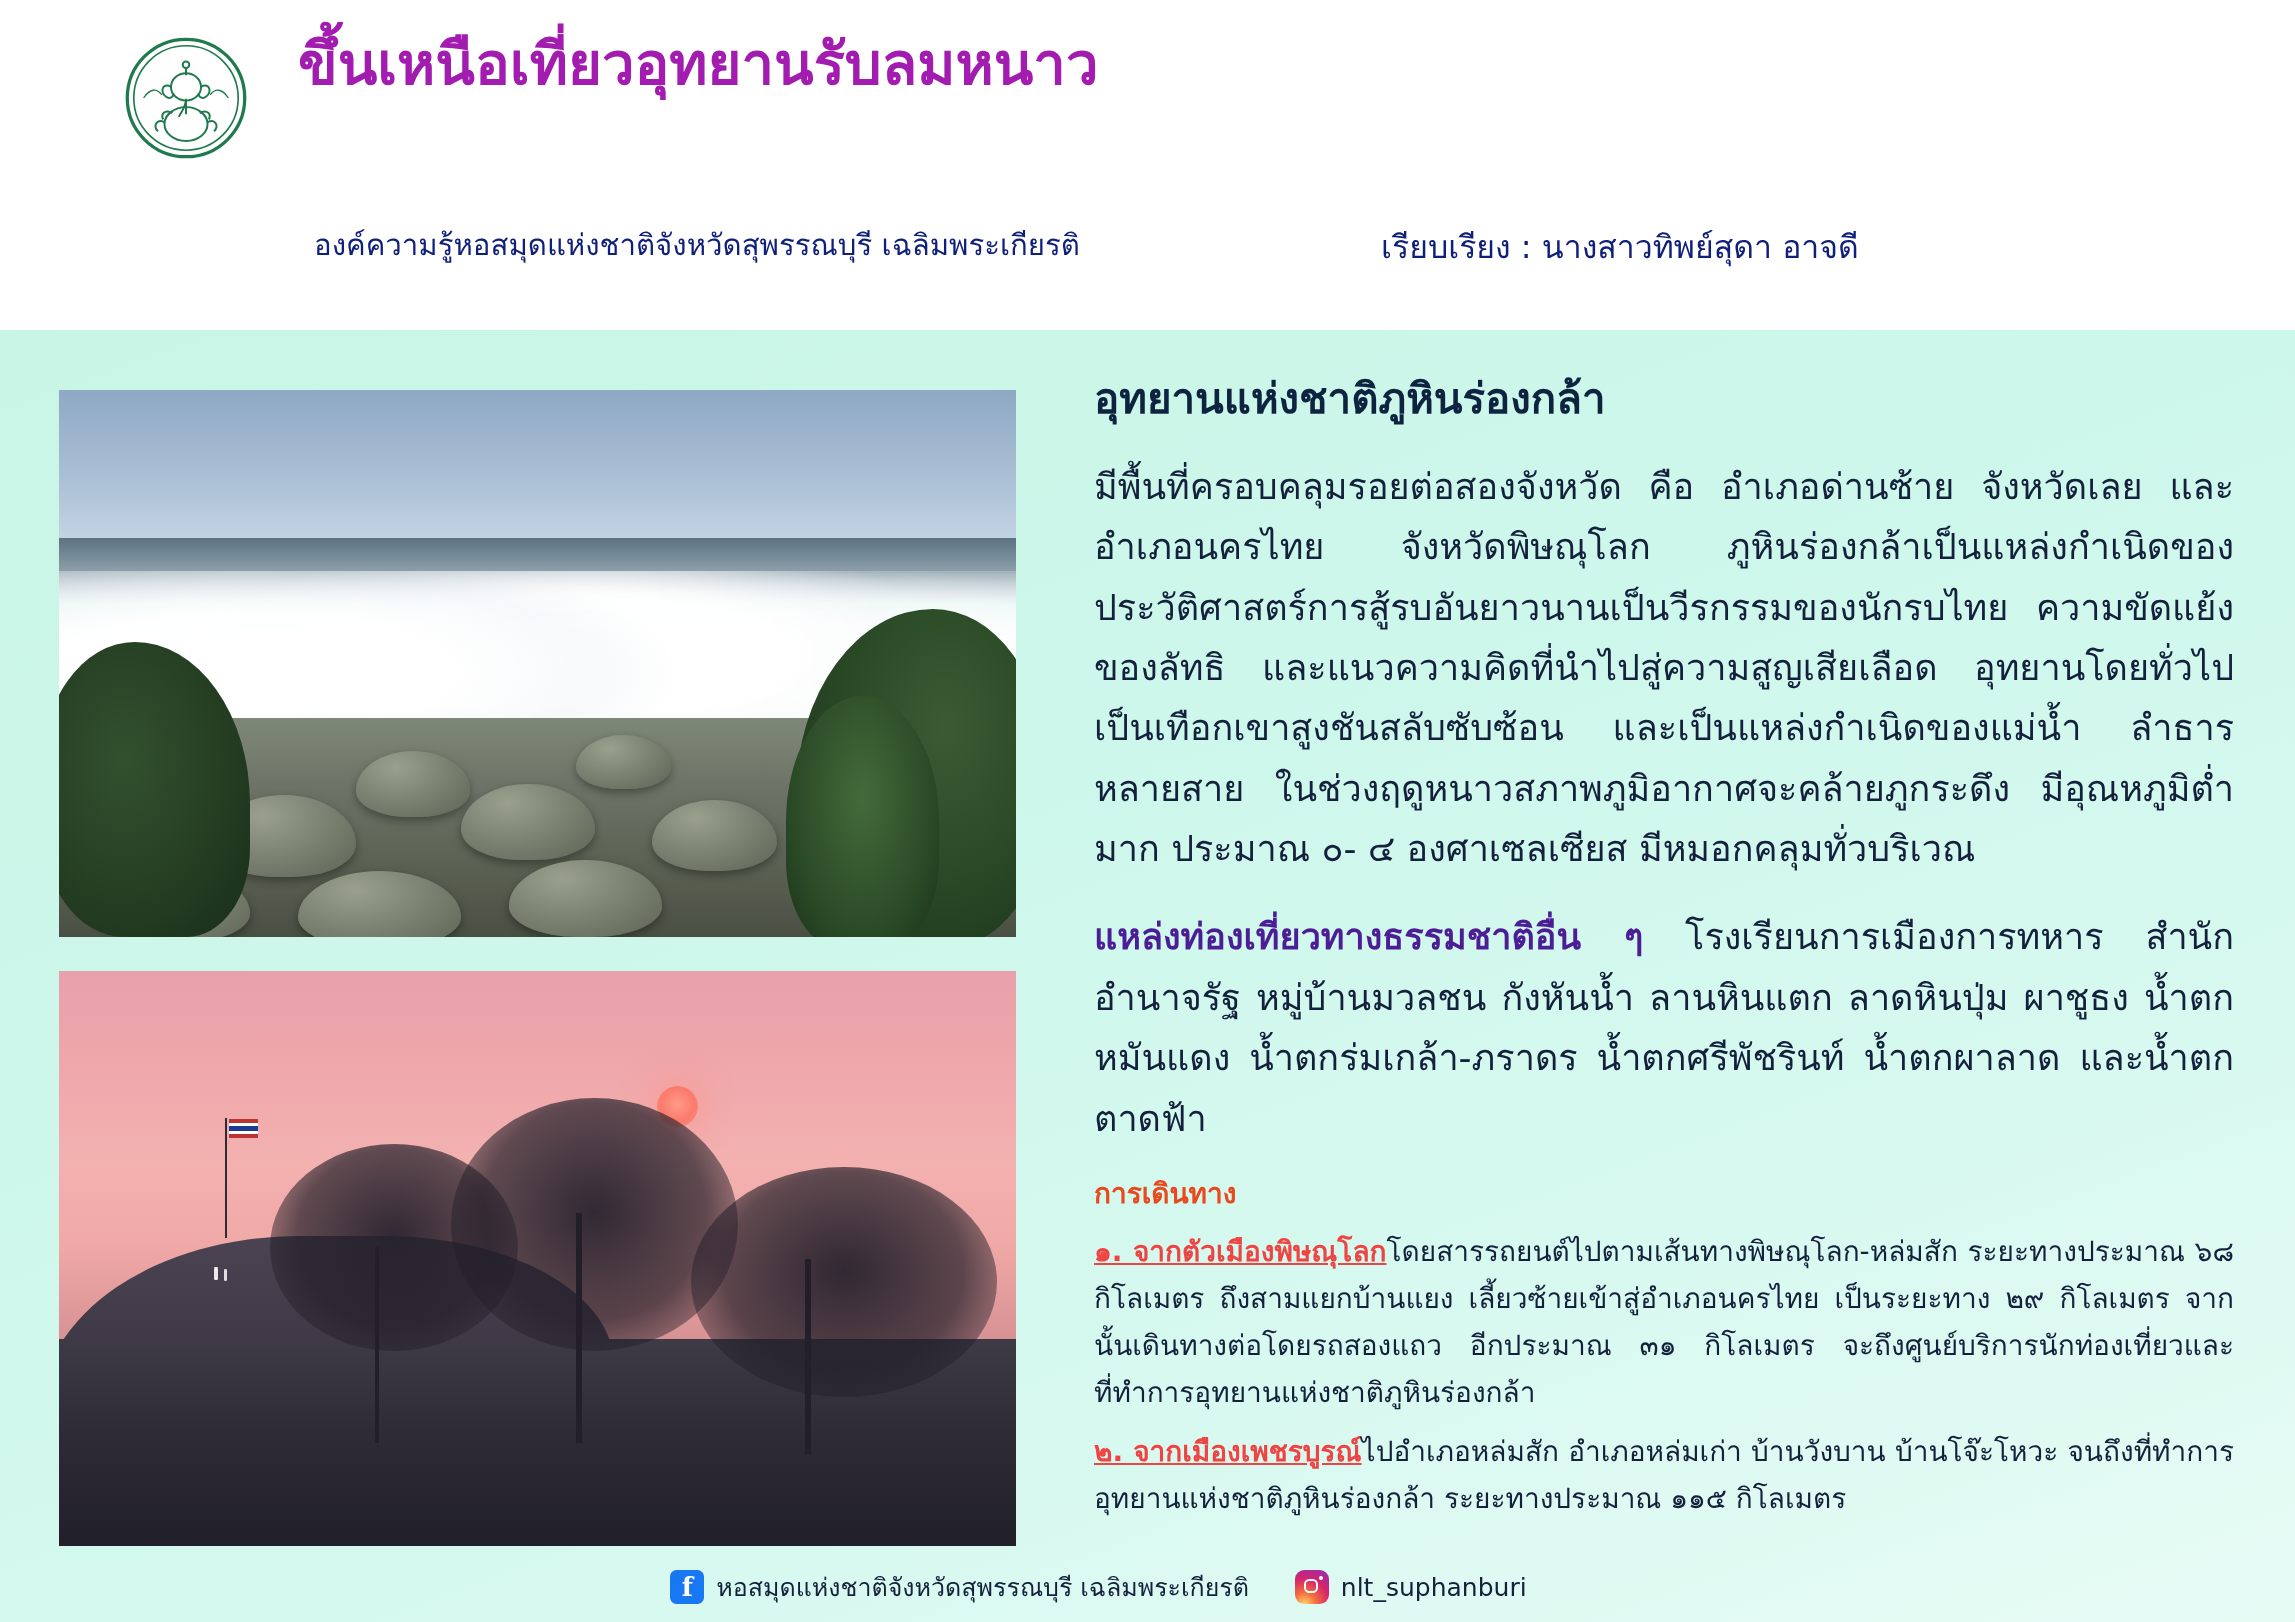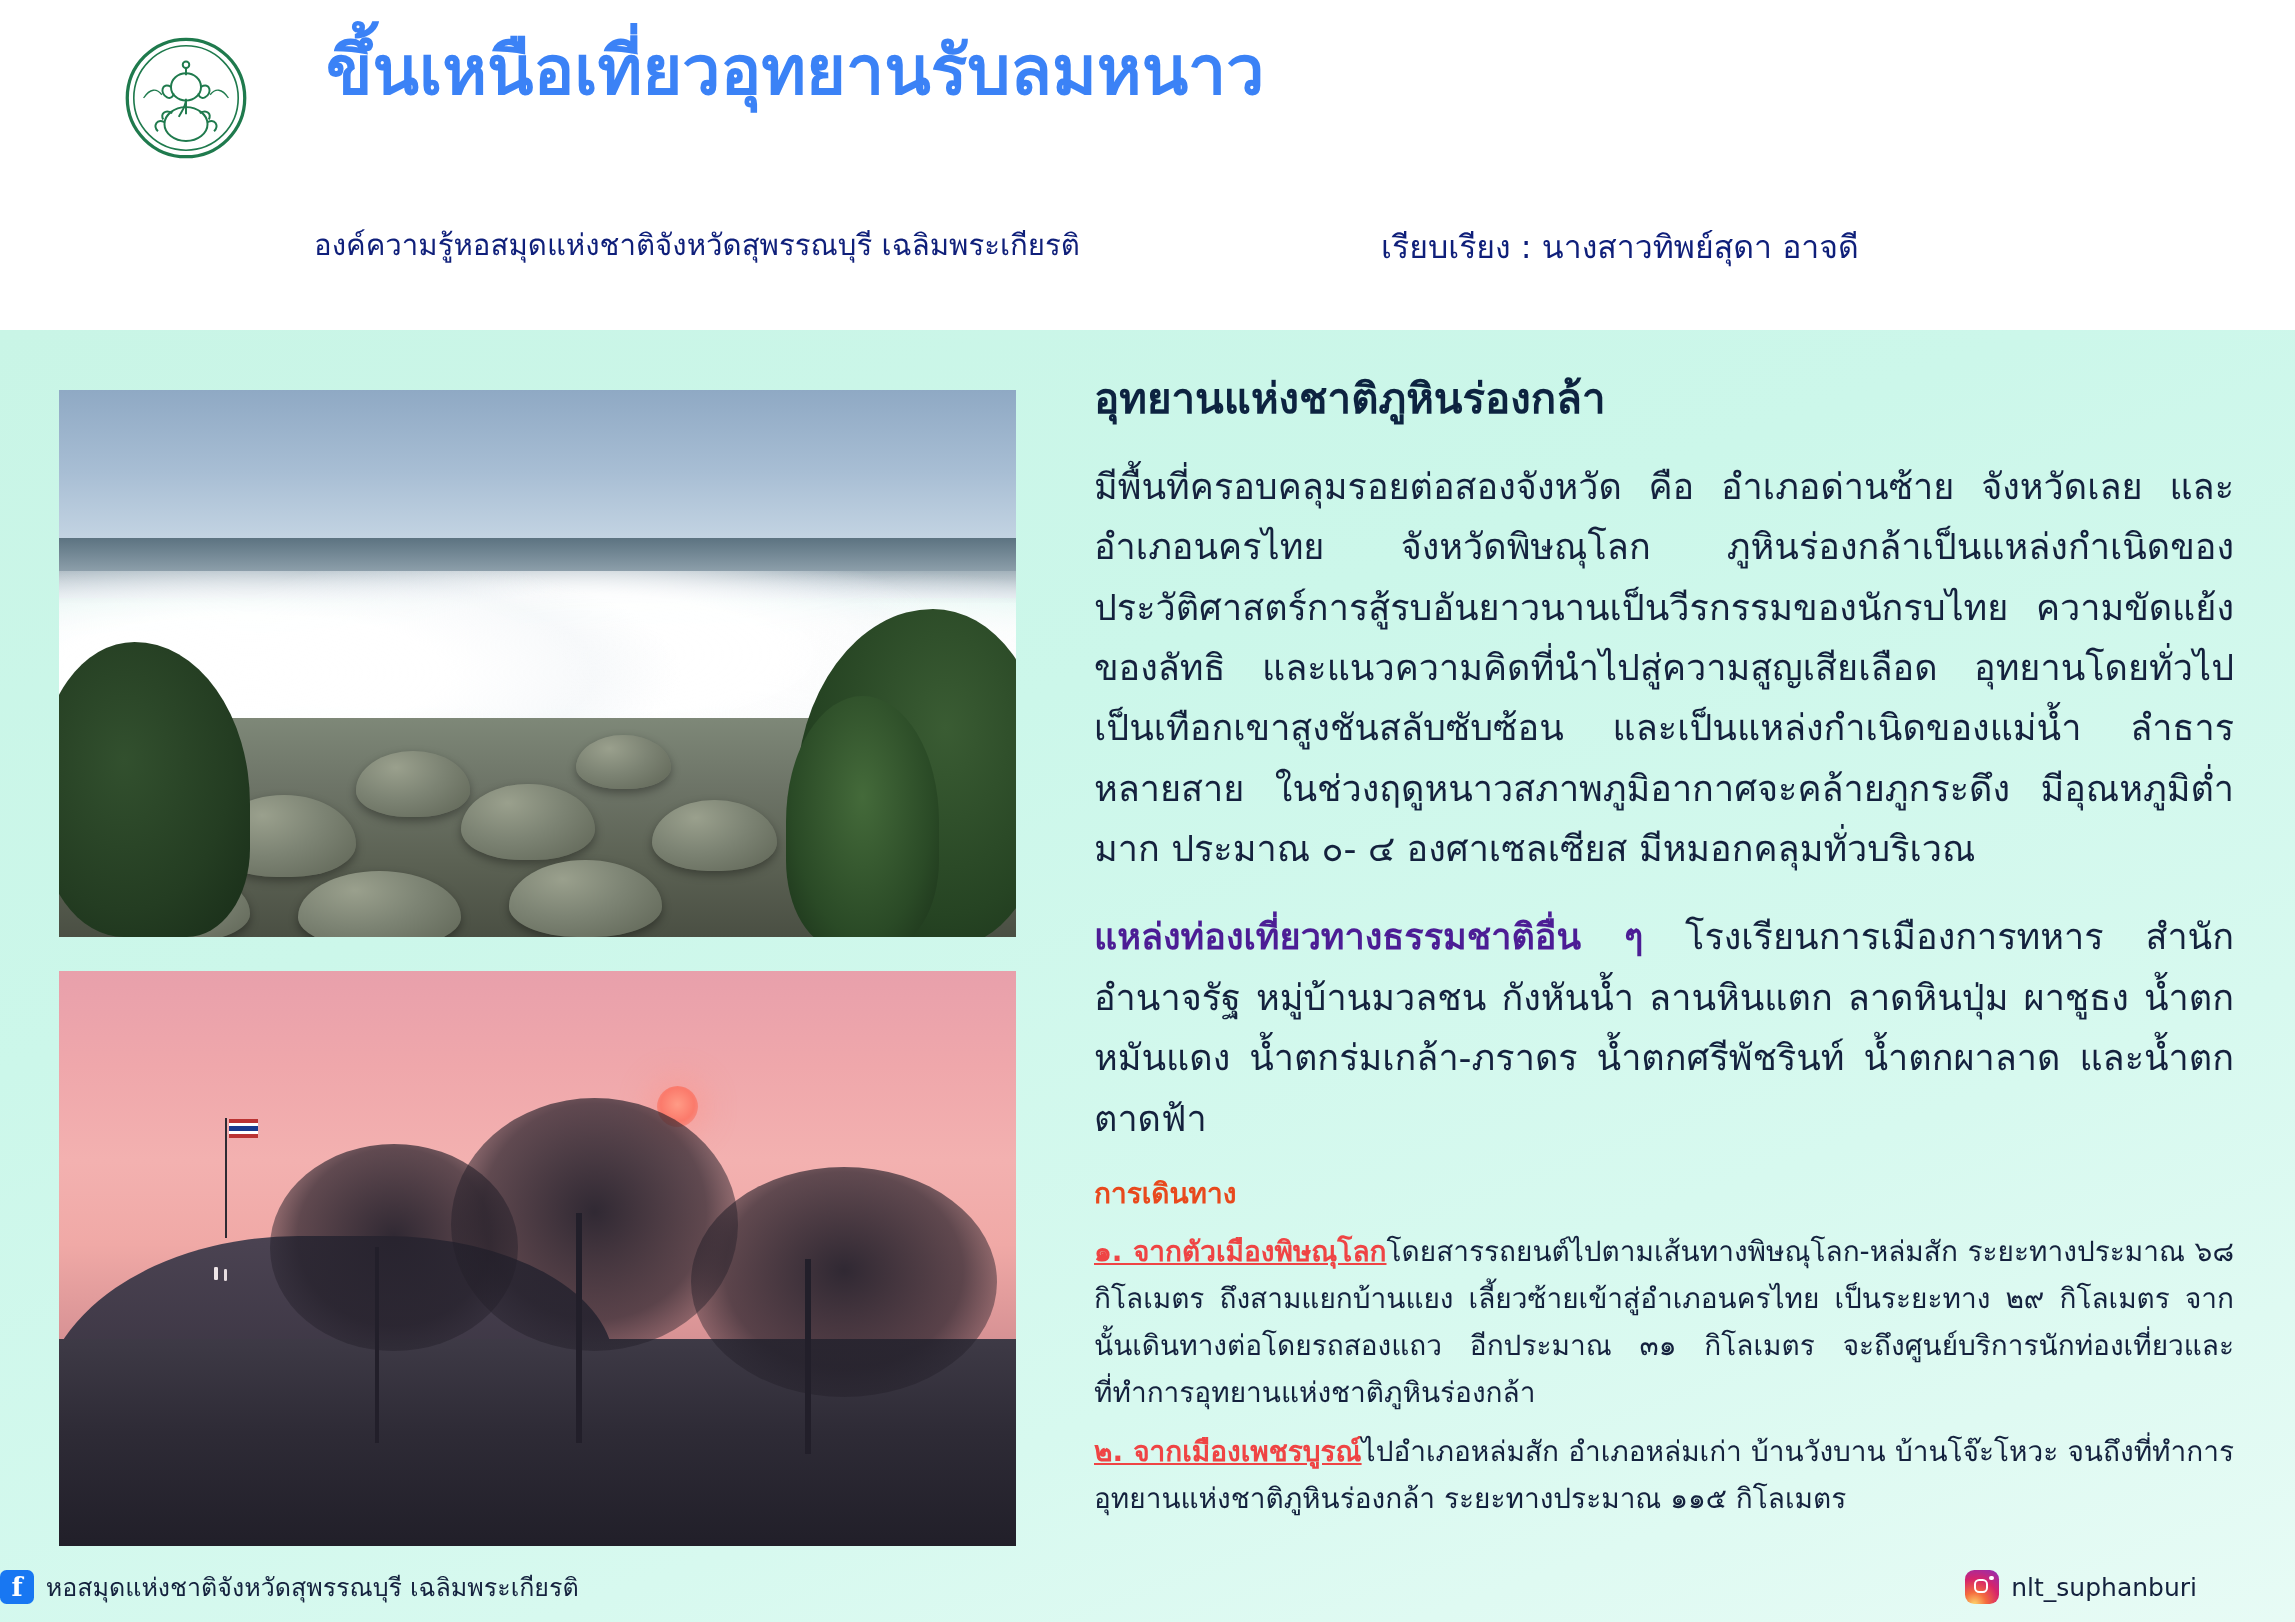--- a/index.html
+++ b/index.html
@@ -26,27 +26,26 @@
   .logo {
     position: absolute;
     left: 124px; top: 36px;
     width: 124px; height: 124px;
   }
   .logo svg { display: block; }
 
   .main-title {
     position: absolute;
     left: 298px; top: 25px;
-    font-size: 68px;
-    font-weight: bold;
-    color: #3b82f6;
+    font-size: 58px;
+    font-weight: bold;
+    color: #a21caf;
     letter-spacing: 0px;
     white-space: nowrap;
     line-height: 1.35;
-    margin-left: 28px;
   }
   .subtitle-left {
     position: absolute;
     left: 314px; top: 221px;
     font-size: 29.4px;
     color: #0f1f7a;
     white-space: nowrap;
   }
   .subtitle-right {
     position: absolute;
@@ -212,21 +211,21 @@
   .item b { color: #ef4444; text-decoration: underline; }
 
   
   .footer {
     position: absolute;
     left: 0; bottom: 0;
     width: 2295px;
     height: 72px;
     display: flex;
     align-items: center;
-    justify-content: space-between;
+    justify-content: center;
     padding-right: 98px;
     box-sizing: border-box;
     gap: 46px;
   }
   .social {
     display: flex;
     align-items: center;
     gap: 11.8px;
   }
   .social-label {

